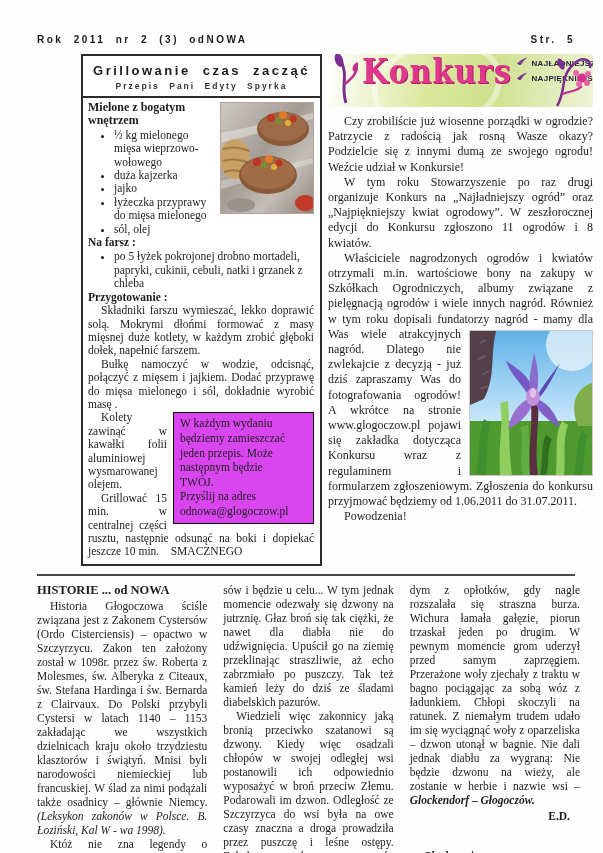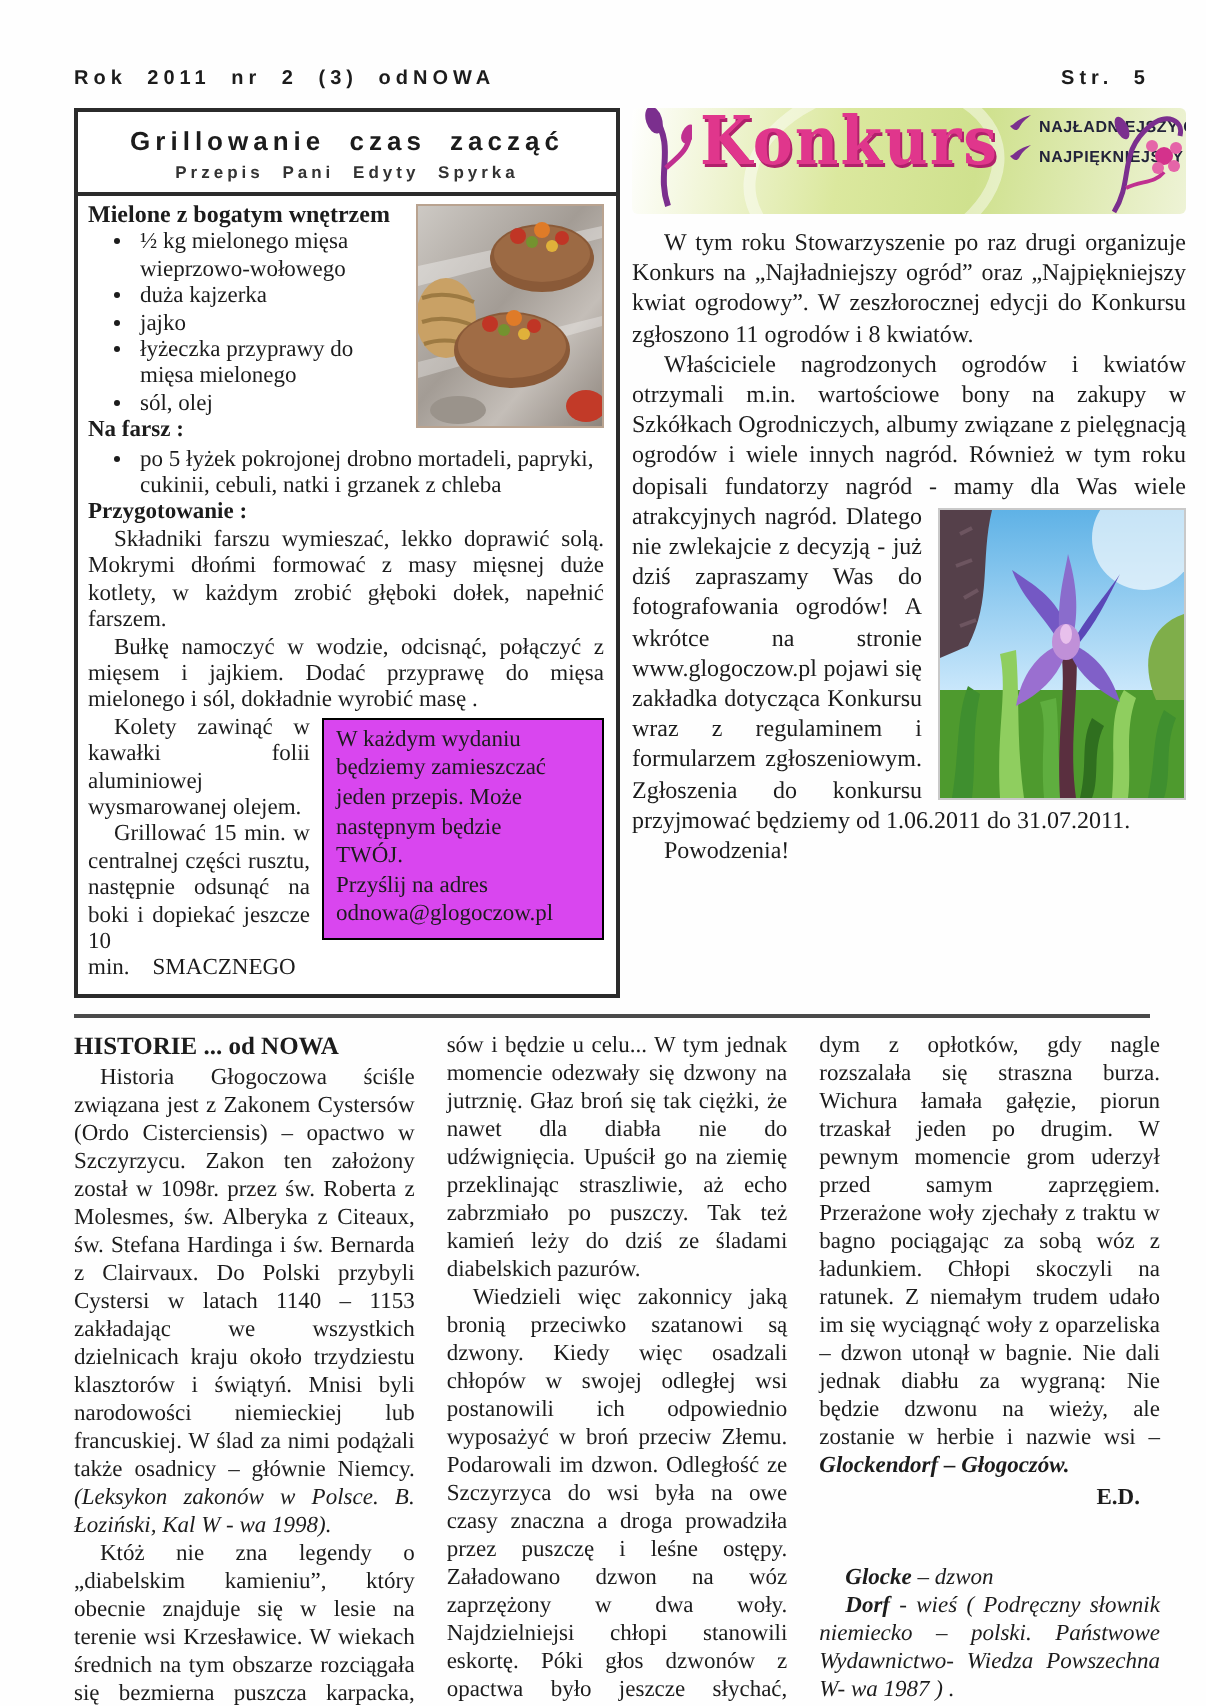--- a/index.html
+++ b/index.html
@@ -7,21 +7,21 @@
     width:603px;height:853px;margin:0 auto;background:#fefefe;
     box-sizing:border-box;padding:34px 10px 0 37px;position:relative;
     font-family:"Liberation Serif", serif;color:#1c1c1c;overflow:hidden;
   }
   
   .hdr{display:flex;justify-content:space-between;align-items:baseline;
     font-family:"Liberation Sans", sans-serif;font-weight:bold;font-size:10px;
     letter-spacing:2.5px;word-spacing:5px;margin-bottom:9px;padding-right:18px;}
   
   .top{display:flex;gap:6px;align-items:flex-start;}
-  .leftcol{width:273px;flex:none;}
+  .leftcol{width:241px;flex:none;margin-left:44px;}
   .titlebox{border:2px solid #2b2b2b;background:#fff;text-align:center;
     font-family:"Liberation Sans", sans-serif;padding:7px 2px 5px;}
   .tb-title{font-weight:bold;font-size:13px;letter-spacing:2.5px;word-spacing:6px;}
   .tb-sub{font-weight:bold;font-size:8.5px;letter-spacing:2px;word-spacing:5px;margin-top:3px;color:#333;}
   .recipebox{border:2px solid #2b2b2b;border-top:none;background:#fff;
     padding:3px 6px 5px 5px;font-size:11.5px;line-height:13.4px;min-height:295px;box-sizing:border-box;}
   .foodimg{float:right;width:92px;height:110px;margin:1px 0 3px 6px;border:1px solid #b9a390;}
   .foodimg svg{display:block;}
   .dish{font-weight:bold;font-size:12px;}
   .ing{margin:1px 0 0 0;padding-left:26px;}
@@ -178,20 +178,21 @@
             <circle cx="27" cy="19" r="3" fill="#e565a8"></circle>
               <circle cx="39" cy="20" r="3" fill="#e565a8"></circle>
             <circle cx="30" cy="30" r="3" fill="#e565a8"></circle>
               <circle cx="38" cy="29" r="3" fill="#e565a8"></circle>
             <ellipse cx="12" cy="10" rx="3" ry="6" fill="#7b2f8e" transform="rotate(-25 12 10)"></ellipse>
           </svg>
         </span>
       </div>
 
       <div class="ktext">
+        <p>Czy zrobiliście już wiosenne porządki w ogrodzie? Patrzycie z radością jak rosną Wasze okazy? Podzielcie się z innymi dumą ze swojego ogrodu! Weźcie udział w Konkursie!</p>
         <p>W tym roku Stowarzyszenie po raz drugi organizuje Konkurs na „Najładniejszy ogród” oraz „Najpiękniejszy kwiat ogrodowy”. W zeszłorocznej edycji do Konkursu zgłoszono 11 ogrodów i 8 kwiatów.</p>
         <p>
           <span>Właściciele nagrodzonych ogrodów i kwiatów otrzymali m.in. wartościowe bony na zakupy w Szkółkach Ogrodniczych, albumy związane z pielęgnacją ogrodów i wiele innych nagród. Również w tym roku dopisali fundatorzy nagród - mamy dla </span><span class="irisfloat">
               <svg width="122" height="144" viewBox="0 0 122 144">
               <defs>
                 <linearGradient id="sky" x1="0" y1="0" x2="0" y2="1">
                   <stop offset="0" stop-color="#5fb2e6"></stop>
                     <stop offset="1" stop-color="#cfeafc"></stop>
                 </linearGradient>
               </defs>

